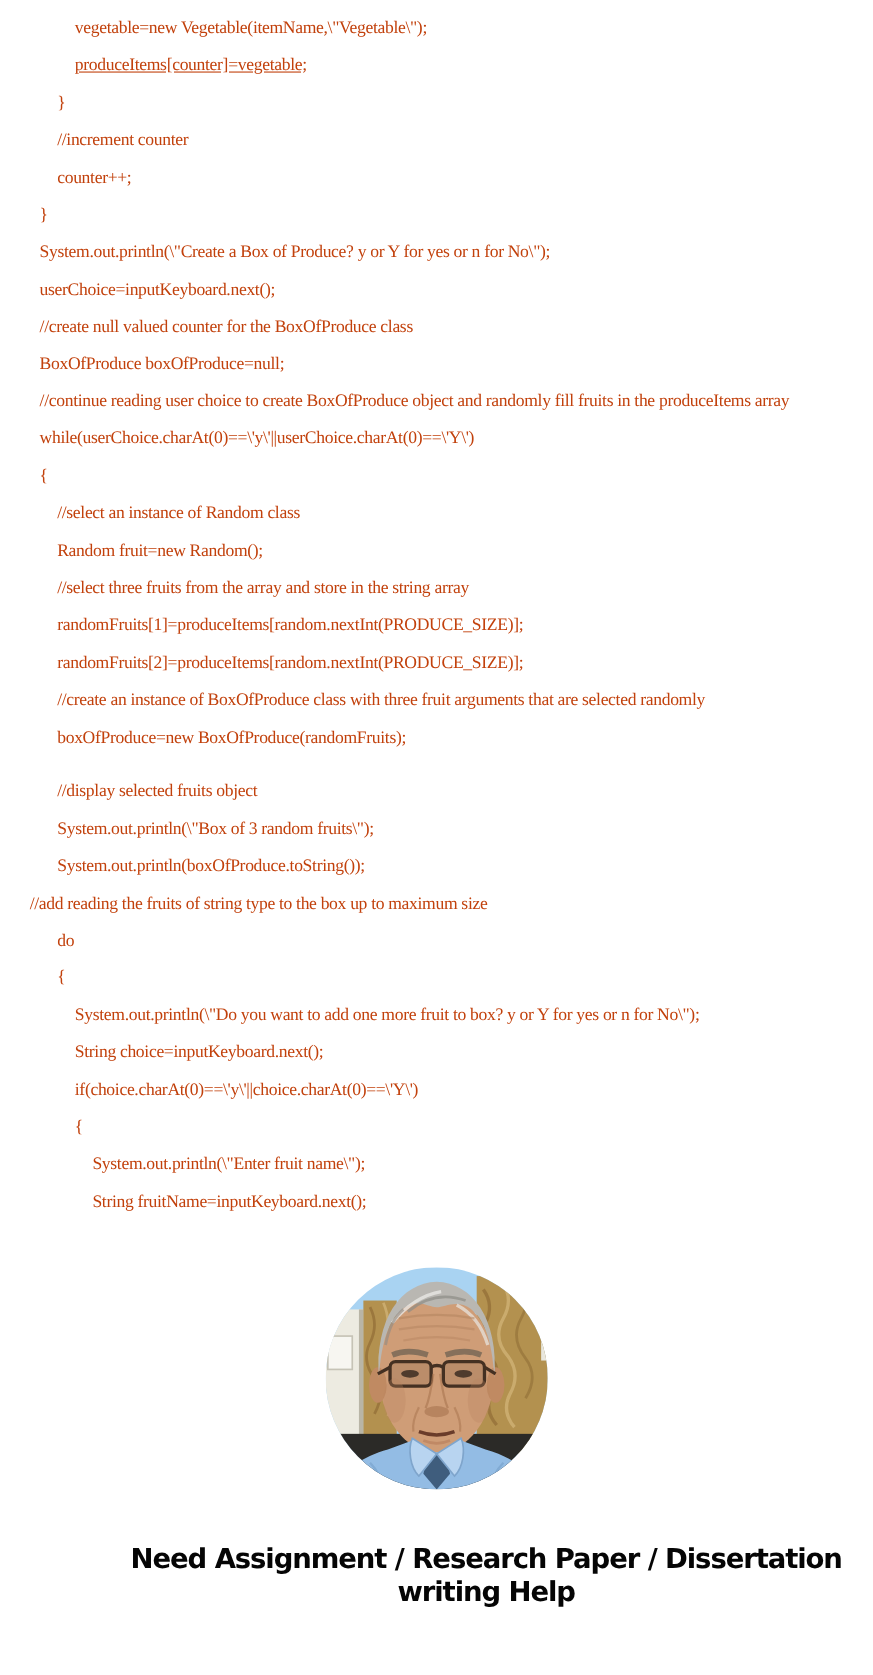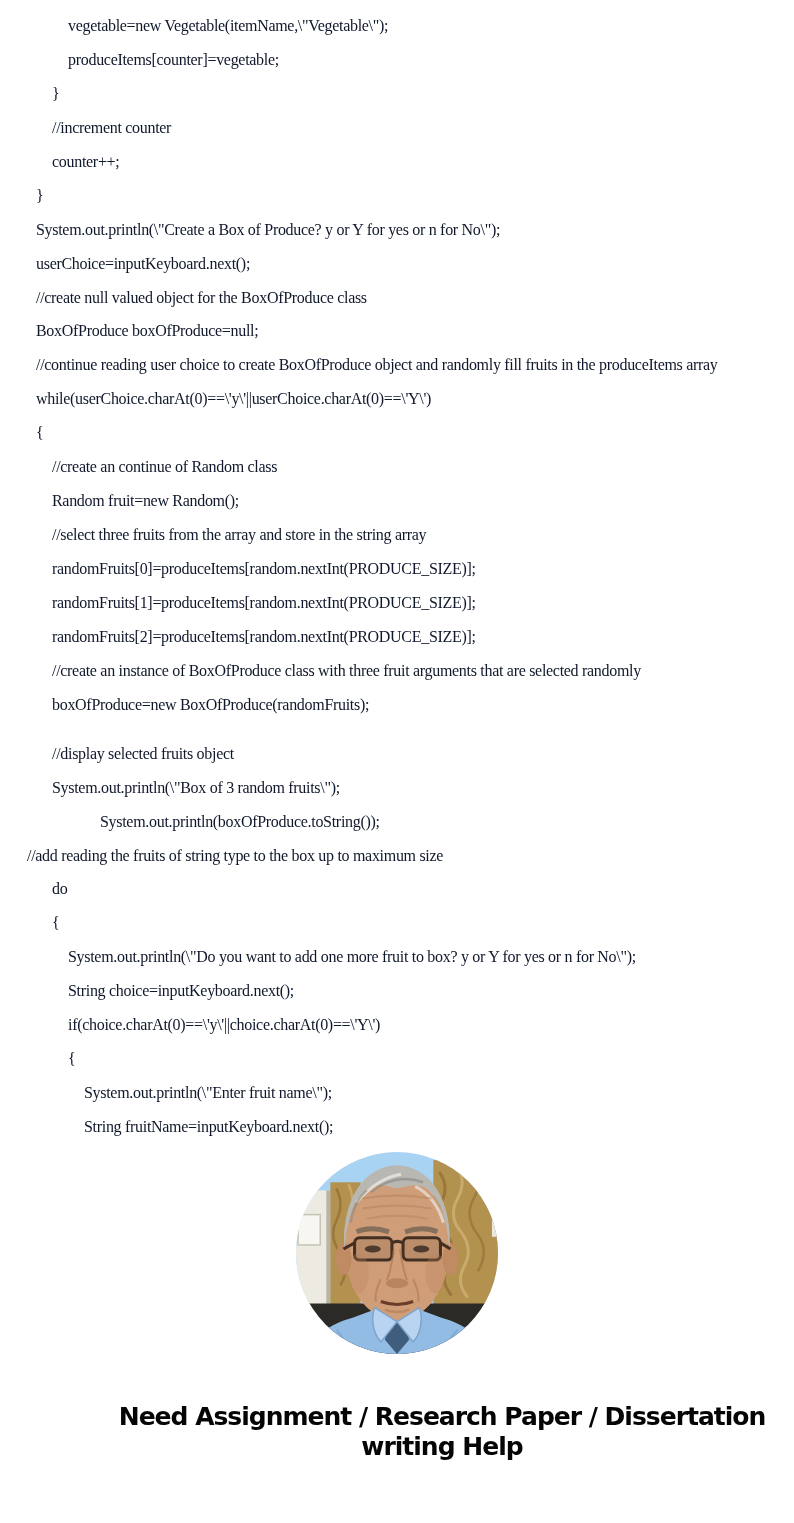--- a/index.html
+++ b/index.html
@@ -12,21 +12,21 @@
   }
   .code-block {
     position: absolute;
     top: 9px; left: 0; right: 0;
   }
   .code-line {
     height: 33.95px;
     line-height: 33.95px;
     font-size: 16px;
     letter-spacing: -0.3px;
-    color: #0f172a;
+    color: #c2410c;
     white-space: pre;
   }
   .avatar-wrap {
     position: absolute;
     left: 296px; top: 1152px;
     width: 202px; height: 202px;
   }
   .avatar-wrap svg { display: block; width: 202px; height: 202px; }
   .footer {
     position: absolute;
@@ -40,43 +40,42 @@
     letter-spacing: -1px;
     color: #050505;
     margin-left: 45px;
   }
 </style>
 </head>
 <body>
 
 <div class="code-block">
     <div class="code-line" style="padding-left: 68px;">vegetable=new Vegetable(itemName,\"Vegetable\");</div>
-    <div class="code-line" style="padding-left: 68px;">produceItems[counter]=vegetable;</div>
+    <div class="code-line" style="padding-left: 68px; text-decoration: underline;">produceItems[counter]=vegetable;</div>
     <div class="code-line" style="padding-left: 52px;">}</div>
     <div class="code-line" style="padding-left: 52px;">//increment counter</div>
     <div class="code-line" style="padding-left: 52px;">counter++;</div>
     <div class="code-line" style="padding-left: 36px;">}</div>
     <div class="code-line" style="padding-left: 36px;">System.out.println(\"Create a Box of Produce? y or Y for yes or n for No\");</div>
     <div class="code-line" style="padding-left: 36px;">userChoice=inputKeyboard.next();</div>
-    <div class="code-line" style="padding-left: 36px;">//create null valued object for the BoxOfProduce class</div>
+    <div class="code-line" style="padding-left: 36px;">//create null valued counter for the BoxOfProduce class</div>
     <div class="code-line" style="padding-left: 36px;">BoxOfProduce boxOfProduce=null;</div>
     <div class="code-line" style="padding-left: 36px;">//continue reading user choice to create BoxOfProduce object and randomly fill fruits in the produceItems array</div>
     <div class="code-line" style="padding-left: 36px;">while(userChoice.charAt(0)==\'y\'||userChoice.charAt(0)==\'Y\')</div>
     <div class="code-line" style="padding-left: 36px;">{</div>
-    <div class="code-line" style="padding-left: 52px;">//create an continue of Random class</div>
+    <div class="code-line" style="padding-left: 52px;">//select an instance of Random class</div>
     <div class="code-line" style="padding-left: 52px;">Random fruit=new Random();</div>
     <div class="code-line" style="padding-left: 52px;">//select three fruits from the array and store in the string array</div>
-    <div class="code-line" style="padding-left: 52px;">randomFruits[0]=produceItems[random.nextInt(PRODUCE_SIZE)];</div>
     <div class="code-line" style="padding-left: 52px;">randomFruits[1]=produceItems[random.nextInt(PRODUCE_SIZE)];</div>
     <div class="code-line" style="padding-left: 52px;">randomFruits[2]=produceItems[random.nextInt(PRODUCE_SIZE)];</div>
     <div class="code-line" style="padding-left: 52px;">//create an instance of BoxOfProduce class with three fruit arguments that are selected randomly</div>
     <div class="code-line" style="padding-left: 52px;">boxOfProduce=new BoxOfProduce(randomFruits);</div>
     <div class="code-line" style="padding-left: 52px; margin-top: 15px;">//display selected fruits object</div>
     <div class="code-line" style="padding-left: 52px;">System.out.println(\"Box of 3 random fruits\");</div>
-    <div class="code-line" style="padding-left: 52px; margin-left: 48px;">System.out.println(boxOfProduce.toString());</div>
+    <div class="code-line" style="padding-left: 52px;">System.out.println(boxOfProduce.toString());</div>
     <div class="code-line" style="padding-left: 27px;">//add reading the fruits of string type to the box up to maximum size</div>
     <div class="code-line" style="padding-left: 52px;">do</div>
     <div class="code-line" style="padding-left: 52px;">{</div>
     <div class="code-line" style="padding-left: 68px;">System.out.println(\"Do you want to add one more fruit to box? y or Y for yes or n for No\");</div>
     <div class="code-line" style="padding-left: 68px;">String choice=inputKeyboard.next();</div>
     <div class="code-line" style="padding-left: 68px;">if(choice.charAt(0)==\'y\'||choice.charAt(0)==\'Y\')</div>
     <div class="code-line" style="padding-left: 68px;">{</div>
     <div class="code-line" style="padding-left: 84px;">System.out.println(\"Enter fruit name\");</div>
     <div class="code-line" style="padding-left: 84px;">String fruitName=inputKeyboard.next();</div>
   </div>

